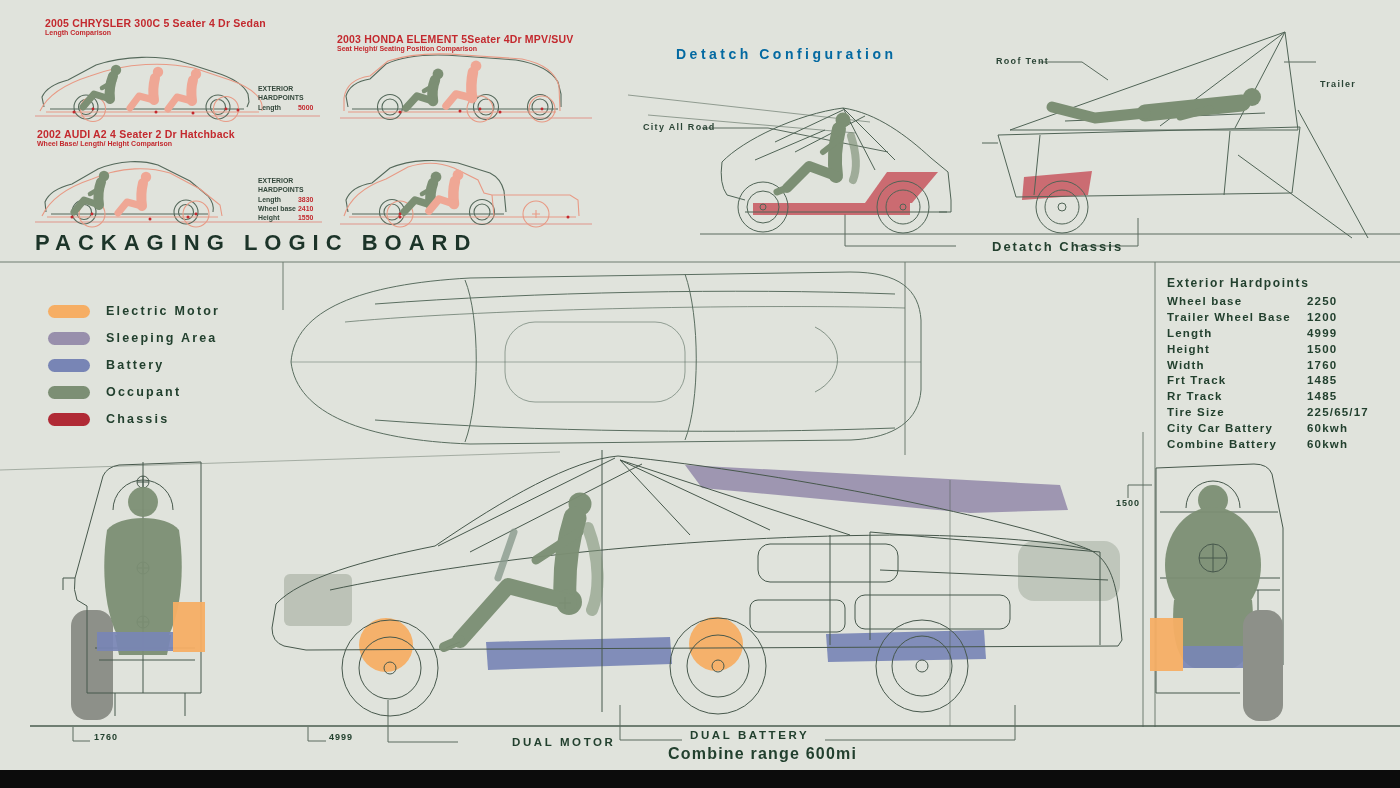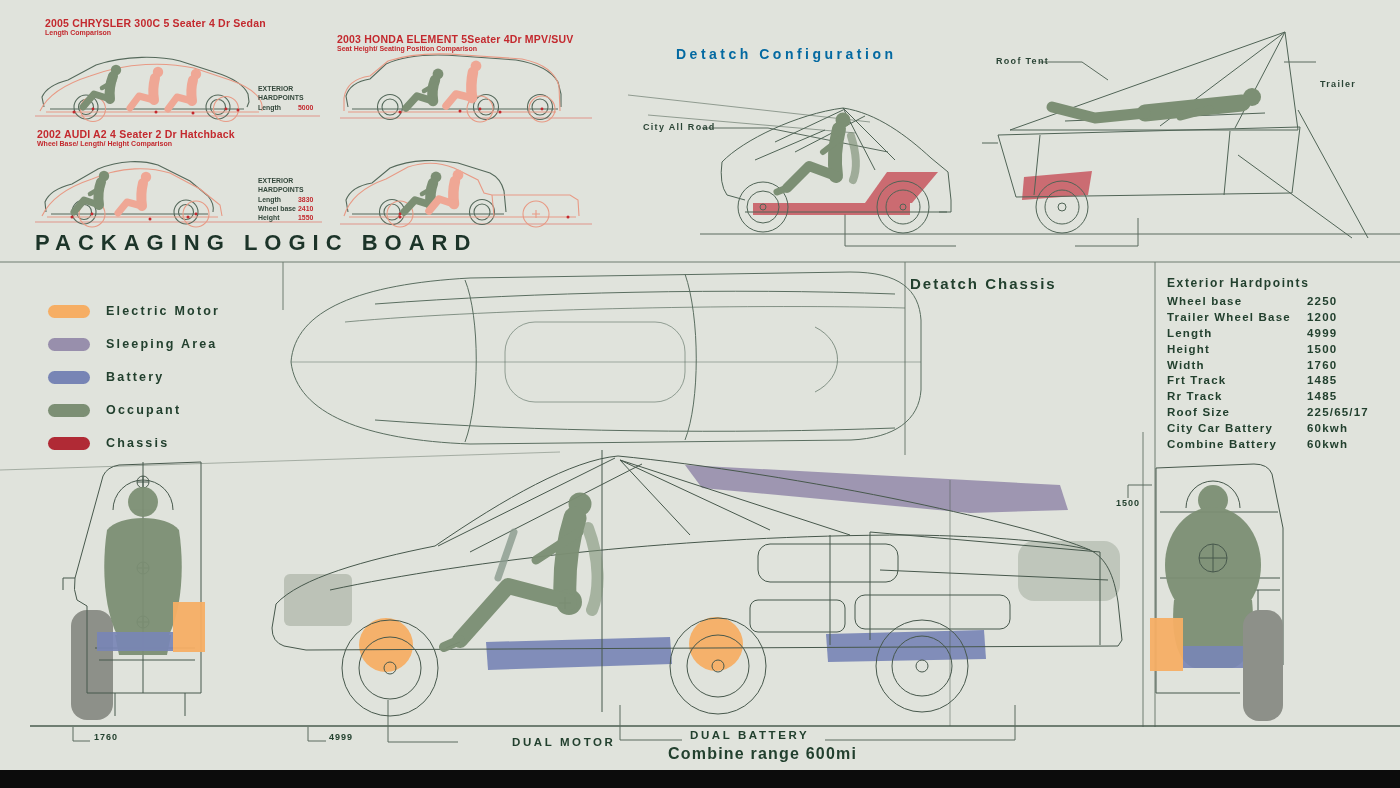--- a/index.html
+++ b/index.html
@@ -10,21 +10,21 @@
   .t-red{color:#C3292E;font-weight:bold;}
   .ttl-sm{font-size:10.5px;letter-spacing:.2px;white-space:nowrap;}
   .sub-sm{font-size:7px;white-space:nowrap;}
   .mini{font-size:6.9px;font-weight:bold;line-height:1.35;color:#33473B;}
   .mini .val{color:#C3292E;}
   .mini-row{display:flex;}
   .mini-row .lb{width:40px;}
   .board-title{font-size:22px;font-weight:bold;letter-spacing:7px;color:#1C3429;white-space:nowrap;}
   .detach-title{font-size:14px;font-weight:bold;letter-spacing:3.5px;white-space:nowrap;color:#0369a1;}
   .lbl{font-size:9px;font-weight:bold;letter-spacing:1.3px;white-space:nowrap;color:#2A4435;text-align:right;}
-  .legend-col{display:flex;flex-direction:column;gap:19px;}
+  .legend-col{display:flex;flex-direction:column;gap:13px;}
   .legend-row{display:flex;align-items:center;}
   .sw{width:42px;height:13px;border-radius:7px;margin-right:16px;flex:0 0 auto;}
   .legend-label{font-size:12.5px;font-weight:bold;letter-spacing:2.2px;white-space:nowrap;}
   .hp-title{font-size:12px;font-weight:bold;letter-spacing:1.6px;margin-bottom:5px;white-space:nowrap;}
   .hp-row{position:relative;height:15.9px;font-size:11.5px;font-weight:bold;letter-spacing:1.2px;white-space:nowrap;}
   .hp-row .v{position:absolute;left:140px;top:0;}
   .dim{font-size:9px;font-weight:bold;letter-spacing:1px;white-space:nowrap;}
   .co{font-size:11.5px;font-weight:bold;letter-spacing:2.6px;white-space:nowrap;}
   .co2{font-size:16px;font-weight:bold;letter-spacing:1.2px;white-space:nowrap;}
   #bottom-bar{position:absolute;left:0;top:770px;width:1400px;height:18px;background:#0C0C0C;}
@@ -251,21 +251,21 @@
       <circle cx="60" cy="64" r="1.5"></circle>
         <circle cx="228" cy="64" r="1.5"></circle>
         <circle cx="60" cy="61" r="1.4"></circle>
     </g>
   </svg>
 
   <div class="abs detach-title" style="left:676px;top:46px;">Detatch Configuration</div>
   <div class="abs lbl" style="left:643px;top:122px;">City All Road</div>
   <div class="abs lbl" style="left:996px;top:56px;">Roof Tent</div>
   <div class="abs lbl" style="left:1320px;top:79px;">Trailer</div>
-  <div class="abs co2" style="left:910px;top:239px;font-size:15px;letter-spacing:2px;margin-top:36px;">Detatch Chassis</div>
+  <div class="abs co2" style="left:992px;top:239px;font-size:13px;letter-spacing:2px;">Detatch Chassis</div>
 
   <svg class="layer" style="left:715px;top:100px" width="260" height="140" viewBox="0 0 260 140">
     <g fill="#C64E57" opacity=".8" stroke="none">
       <rect x="38" y="103" width="157" height="12"></rect>
       <path d="M150,103 L172,72 L223,72 L197,103 Z"></path>
     </g>
     <g stroke="#506456" stroke-width="1" fill="none">
       <path d="M7,62 C28,40 82,14 128,8 C162,13 192,36 216,58 L233,72 L236,100 L236,112 L224,112"></path>
       <path d="M7,62 Q4,84 12,95 L30,100"></path>
       <path d="M30,112 L232,112"></path>
@@ -354,21 +354,21 @@
 
   <div class="abs" style="left:1167px;top:276px;width:225px;">
     <div class="hp-title">Exterior Hardpoints</div>
     <div class="hp-row"><span>Wheel base</span><span class="v">2250</span></div>
     <div class="hp-row"><span>Trailer Wheel Base</span><span class="v">1200</span></div>
     <div class="hp-row"><span>Length</span><span class="v">4999</span></div>
     <div class="hp-row"><span>Height</span><span class="v">1500</span></div>
     <div class="hp-row"><span>Width</span><span class="v">1760</span></div>
     <div class="hp-row"><span>Frt Track</span><span class="v">1485</span></div>
     <div class="hp-row"><span>Rr Track</span><span class="v">1485</span></div>
-    <div class="hp-row"><span>Roof Size</span><span class="v">225/65/17</span></div>
+    <div class="hp-row"><span>Tire Size</span><span class="v">225/65/17</span></div>
     <div class="hp-row"><span>City Car Battery</span><span class="v">60kwh</span></div>
     <div class="hp-row"><span>Combine Battery</span><span class="v">60kwh</span></div>
   </div>
 
   <svg class="layer" style="left:270px;top:440px" width="900" height="290" viewBox="0 0 900 290">
 
     <rect x="14" y="134" width="68" height="52" rx="6" fill="#97A192" opacity=".5"></rect>
     <rect x="748" y="101" width="102" height="60" rx="16" fill="#97A192" opacity=".45"></rect>
     <polygon points="415,25 790,45 798,70 700,73 432,48" fill="#988FAC" opacity=".92"></polygon>
     <polygon points="216,202 400,197 402,224 218,230" fill="#7885B5" opacity=".92"></polygon>

